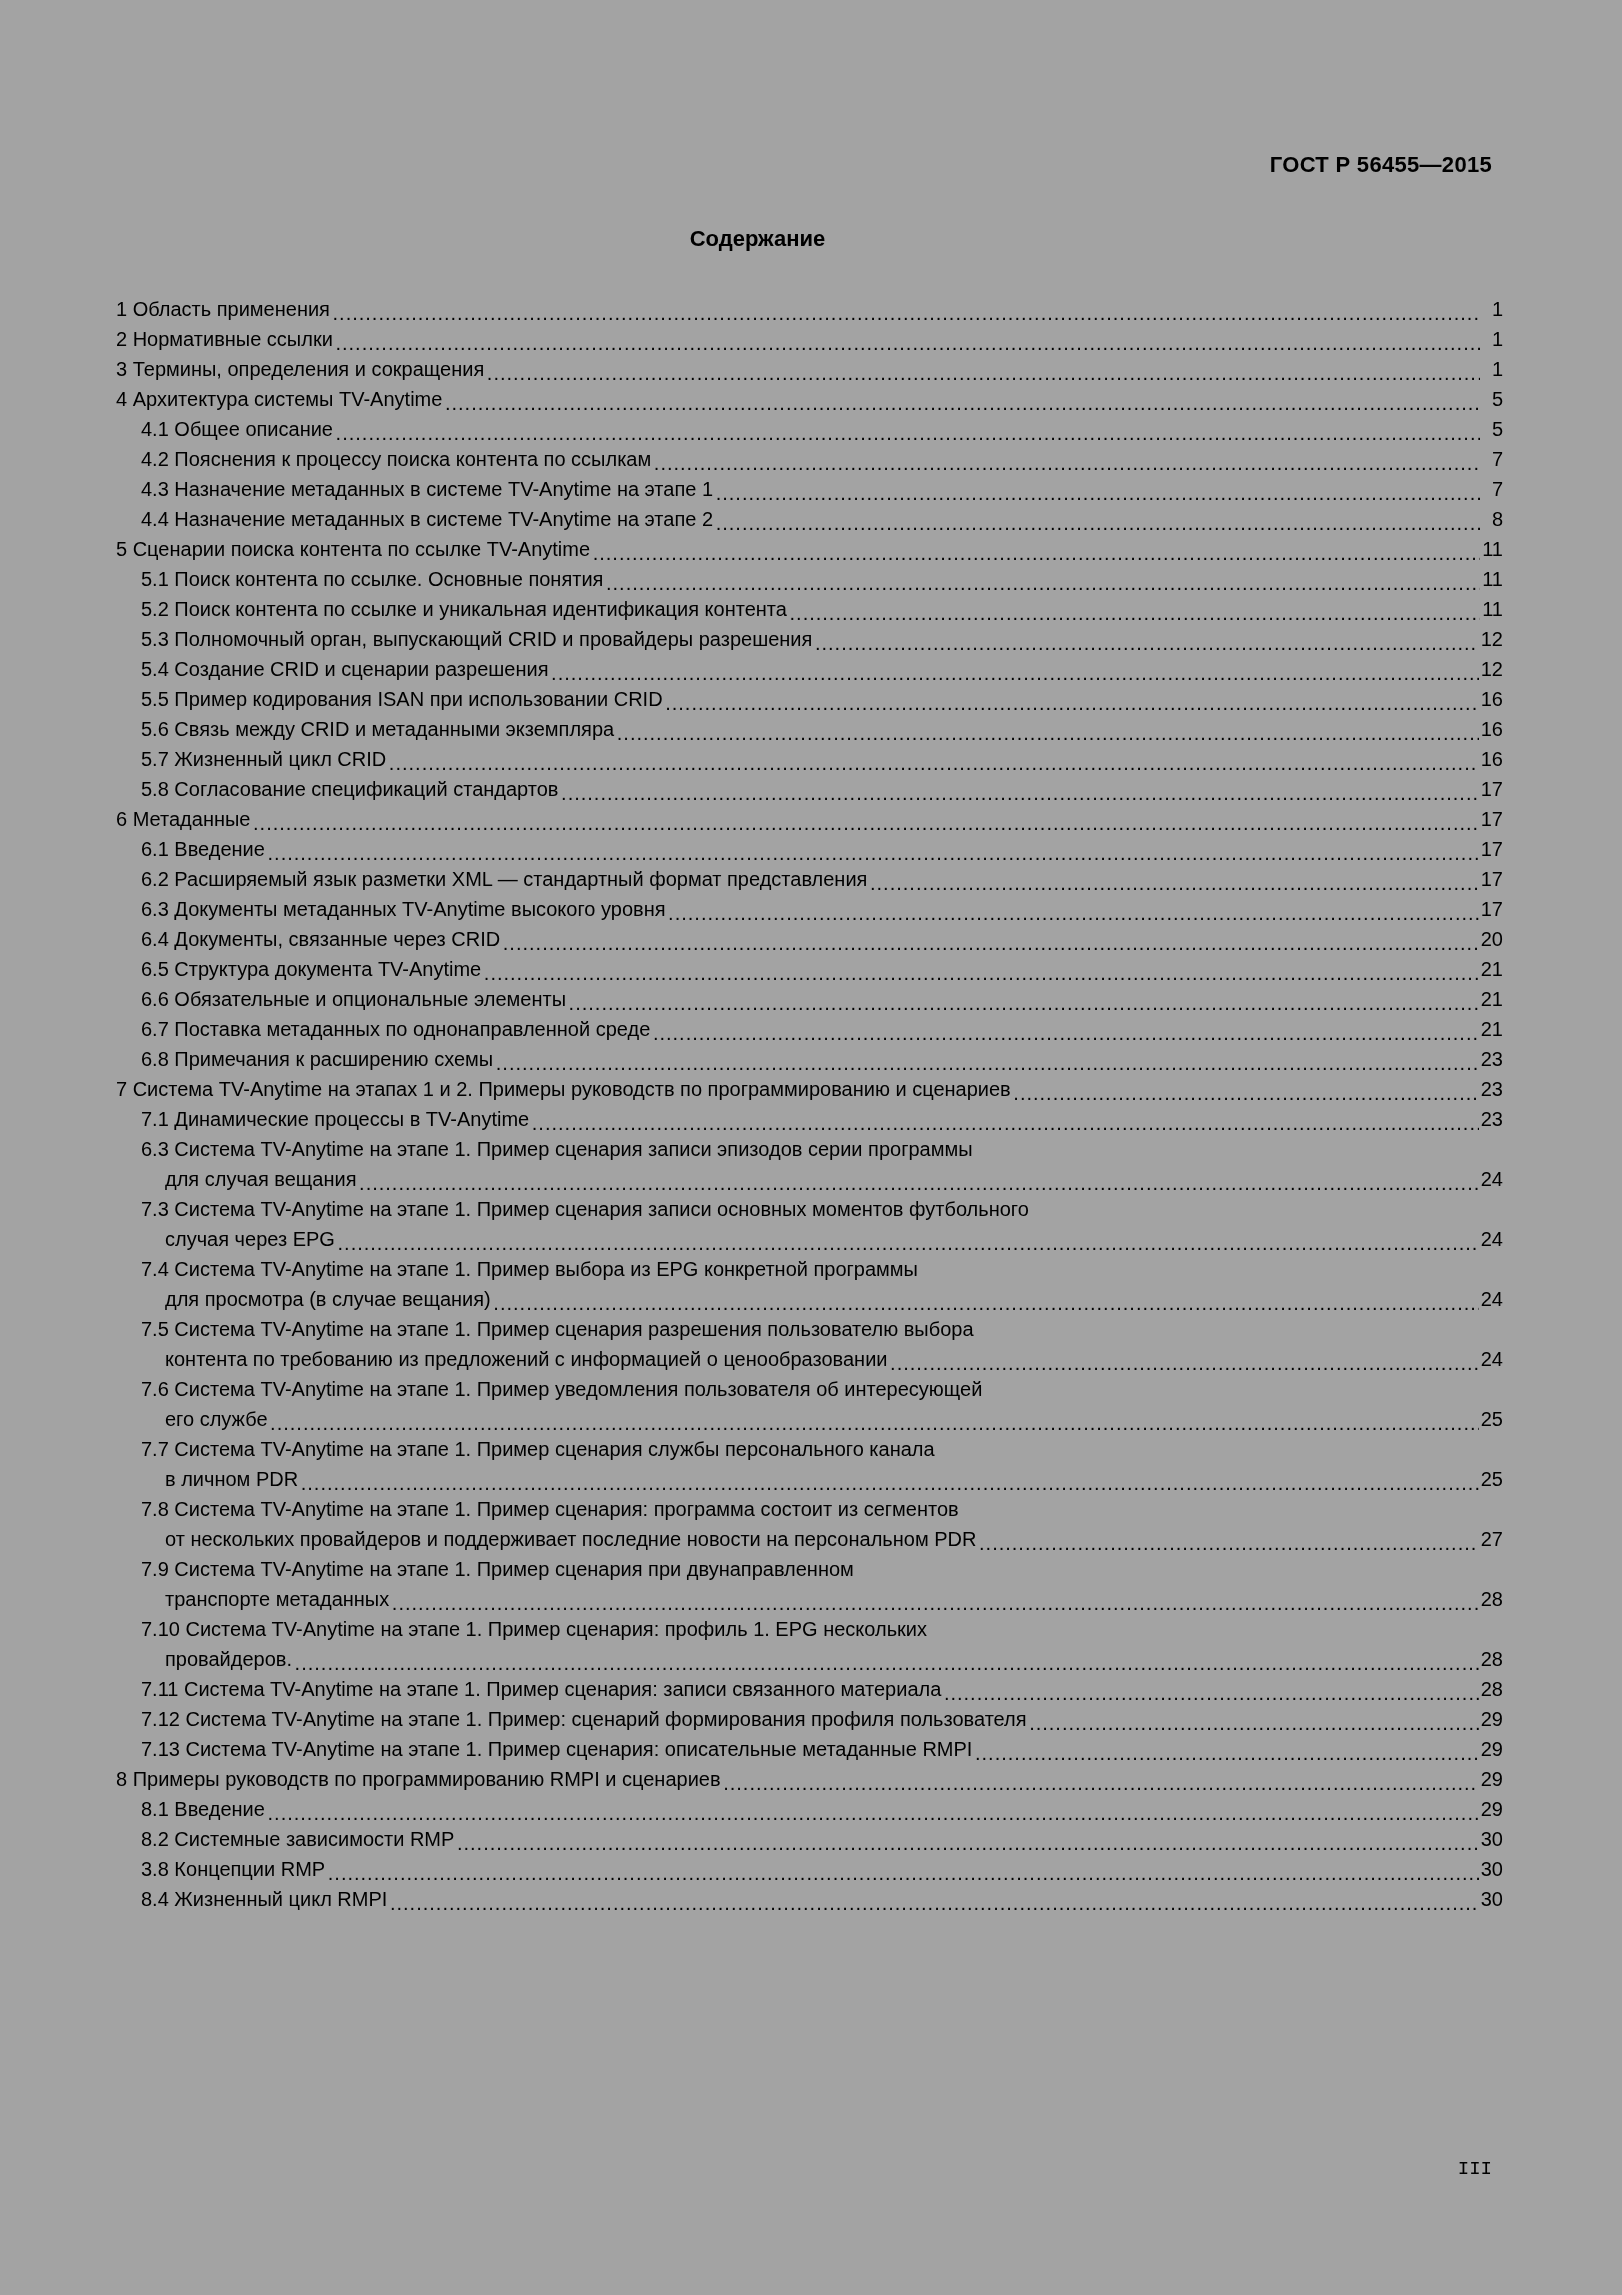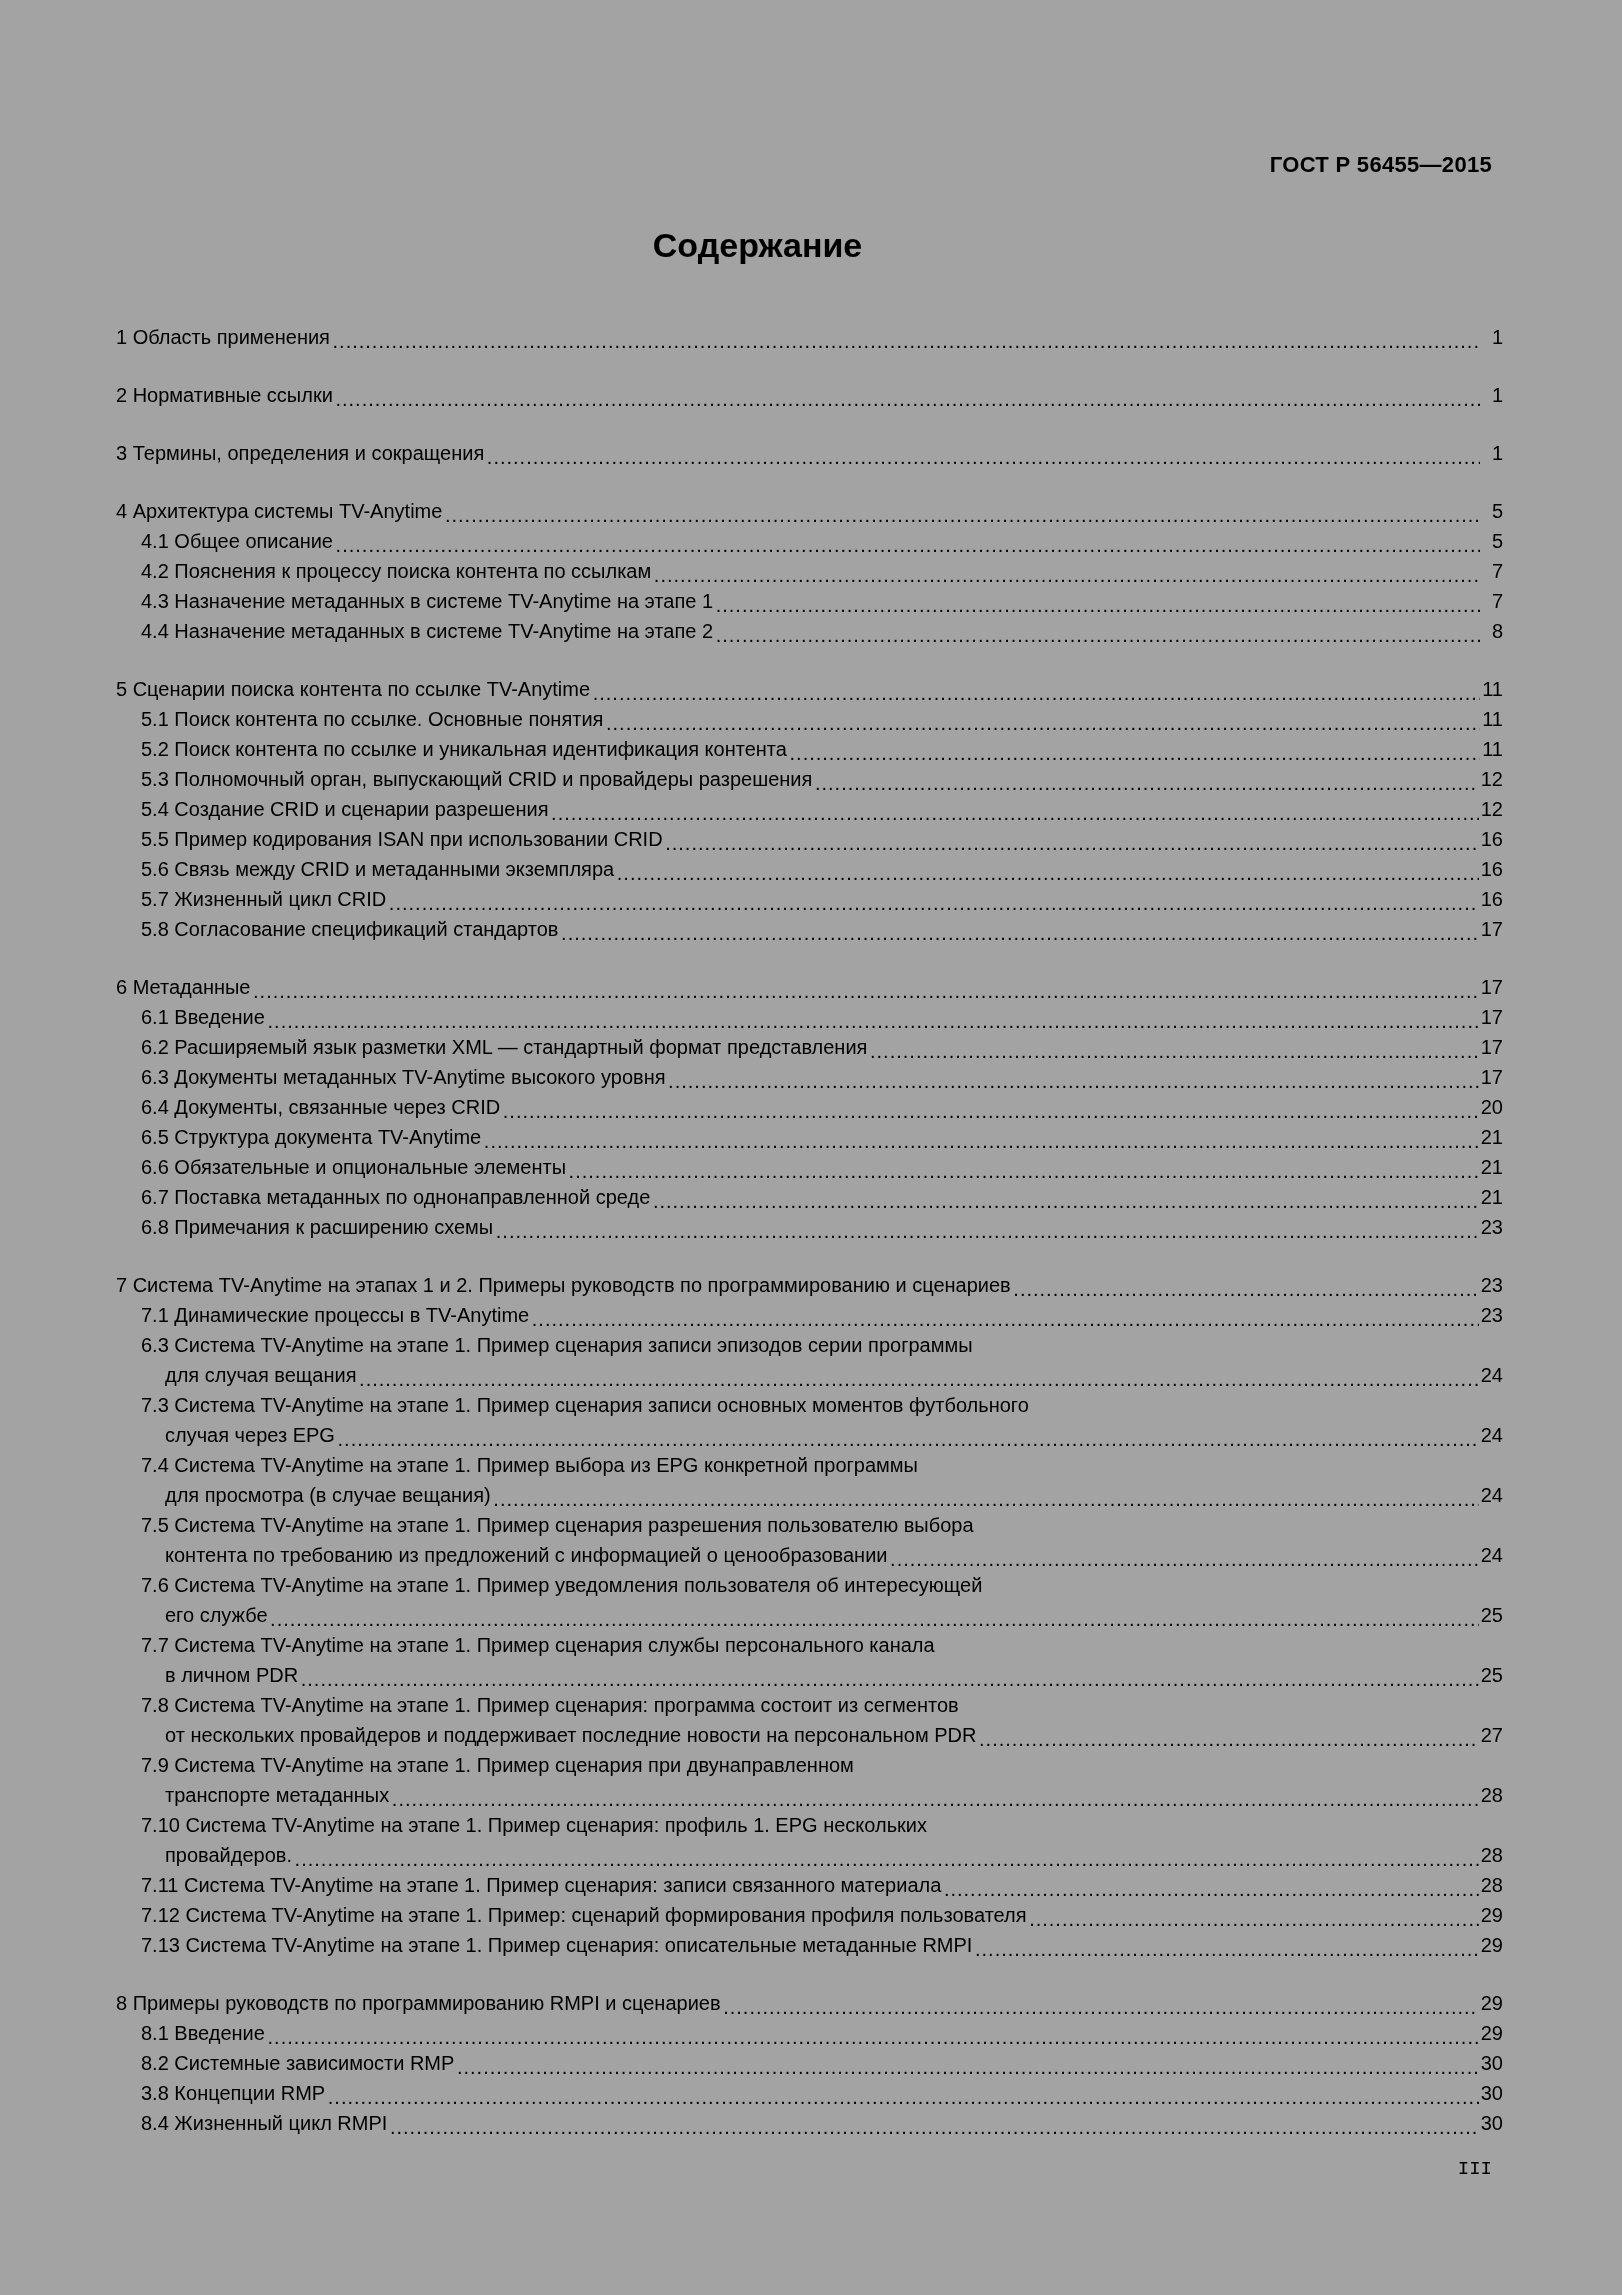--- a/index.html
+++ b/index.html
@@ -24,21 +24,21 @@
     font-weight: bold;
     letter-spacing: 0.3px;
     white-space: nowrap;
   }
   .title {
     position: absolute;
     top: 226px;
     left: 0;
     width: 1515px;
     text-align: center;
-    font-size: 34px;
+    font-size: 22px;
     font-weight: bold;
   }
   .toc {
     position: absolute;
     top: 294px;
     left: 116px;
     width: 1387px;
   }
   .toc-entry {
     display: flex;
@@ -62,21 +62,21 @@
     font-size: 20px;
     line-height: 22px;
   }
   .toc-entry .pg {
     flex: 0 0 auto;
     text-align: right;
     min-width: 22px;
     white-space: pre;
   }
   
-  .lvl1 { padding-left: 0px; margin-top: 28px; }
+  .lvl1 { padding-left: 0px; }
   .lvl2 { padding-left: 25px; align-items: flex-end; }
   .indent-cont2 { padding-left: 49px; }
   .footer-page {
     position: absolute;
     bottom: 115px;
     right: 131px;
     font-size: 19px;
     font-family: Liberation Mono, monospace;
   }
 </style>

